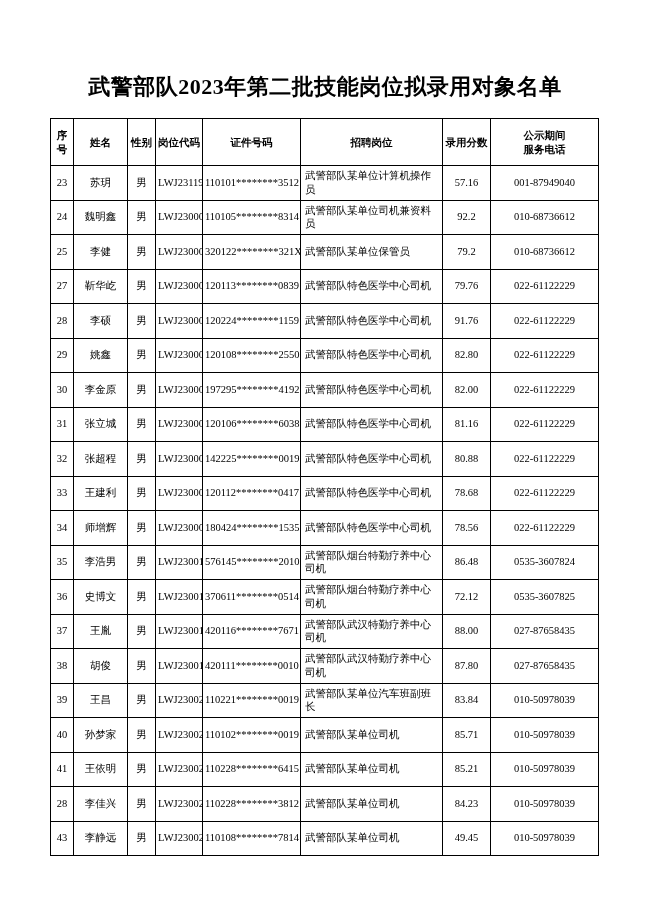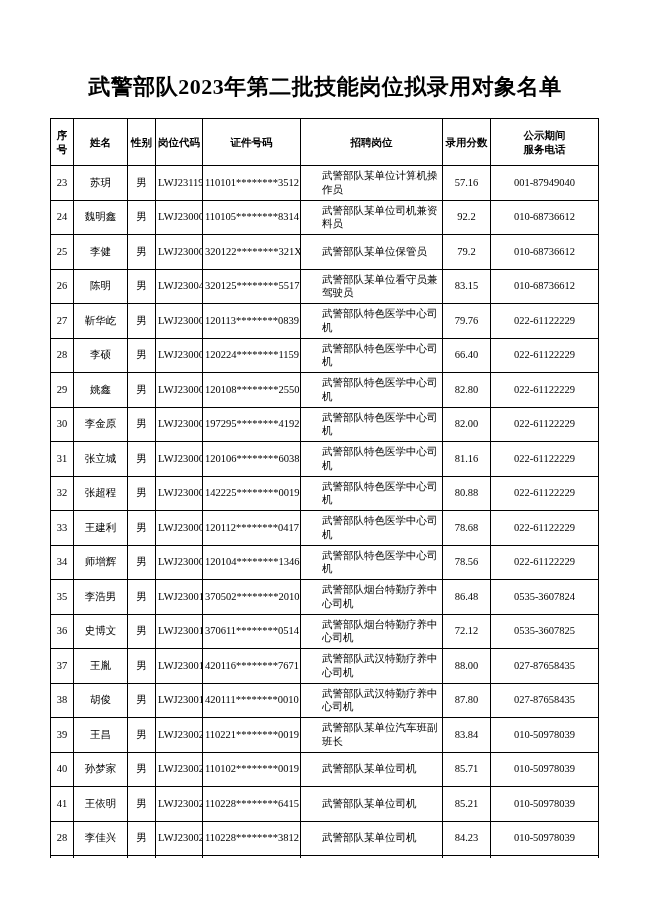--- a/index.html
+++ b/index.html
@@ -47,21 +47,21 @@
     white-space: pre-line;
   }
   .doc-table td {
     font-size: 10.5px;
     line-height: 1.3;
     height: 31.5px;
     padding: 1px 2px;
     vertical-align: middle;
   }
   .doc-table td.ctr { text-align: center; }
-  .doc-table td.pos { text-align: left; padding-left: 21px; padding-right: 3px; }
+  .doc-table td.pos { text-align: left; padding-left: 4px; padding-right: 3px; }
   .footer {
     position: absolute;
     top: 867px;
     left: 0;
     width: 100%;
     text-align: center;
     font-size: 12px;
     color: #666666;
     letter-spacing: 1px;
   }
@@ -123,47 +123,37 @@
           <td class="ctr">25</td>
           <td class="ctr">李健</td>
           <td class="ctr">男</td>
           <td class="ctr">LWJ230003</td>
           <td class="ctr">320122********321X</td>
           <td class="pos">武警部队某单位保管员</td>
           <td class="ctr">79.2</td>
           <td class="ctr">010-68736612</td>
         </tr>
         <tr>
-          <td class="ctr">26</td>
-          <td class="ctr">陈明</td>
-          <td class="ctr">男</td>
-          <td class="ctr">LWJ23004</td>
-          <td class="ctr">320125********5517</td>
-          <td class="pos">武警部队某单位看守员兼驾驶员</td>
-          <td class="ctr">83.15</td>
-          <td class="ctr">010-68736612</td>
-        </tr>
-        <tr>
           <td class="ctr">27</td>
           <td class="ctr">靳华屹</td>
           <td class="ctr">男</td>
           <td class="ctr">LWJ230008</td>
           <td class="ctr">120113********0839</td>
           <td class="pos">武警部队特色医学中心司机</td>
           <td class="ctr">79.76</td>
           <td class="ctr">022-61122229</td>
         </tr>
         <tr>
           <td class="ctr">28</td>
           <td class="ctr">李硕</td>
           <td class="ctr">男</td>
           <td class="ctr">LWJ230008</td>
           <td class="ctr">120224********1159</td>
           <td class="pos">武警部队特色医学中心司机</td>
-          <td class="ctr">66.40</td>
+          <td class="ctr">91.76</td>
           <td class="ctr">022-61122229</td>
         </tr>
         <tr>
           <td class="ctr">29</td>
           <td class="ctr">姚鑫</td>
           <td class="ctr">男</td>
           <td class="ctr">LWJ230009</td>
           <td class="ctr">120108********2550</td>
           <td class="pos">武警部队特色医学中心司机</td>
           <td class="ctr">82.80</td>
@@ -207,31 +197,31 @@
           <td class="ctr">120112********0417</td>
           <td class="pos">武警部队特色医学中心司机</td>
           <td class="ctr">78.68</td>
           <td class="ctr">022-61122229</td>
         </tr>
         <tr>
           <td class="ctr">34</td>
           <td class="ctr">师增辉</td>
           <td class="ctr">男</td>
           <td class="ctr">LWJ230009</td>
-          <td class="ctr">120104********1346</td>
+          <td class="ctr">180424********1535</td>
           <td class="pos">武警部队特色医学中心司机</td>
           <td class="ctr">78.56</td>
           <td class="ctr">022-61122229</td>
         </tr>
         <tr>
           <td class="ctr">35</td>
           <td class="ctr">李浩男</td>
           <td class="ctr">男</td>
           <td class="ctr">LWJ230011</td>
-          <td class="ctr">370502********2010</td>
+          <td class="ctr">576145********2010</td>
           <td class="pos">武警部队烟台特勤疗养中心司机</td>
           <td class="ctr">86.48</td>
           <td class="ctr">0535-3607824</td>
         </tr>
         <tr>
           <td class="ctr">36</td>
           <td class="ctr">史博文</td>
           <td class="ctr">男</td>
           <td class="ctr">LWJ230012</td>
           <td class="ctr">370611********0514</td>

